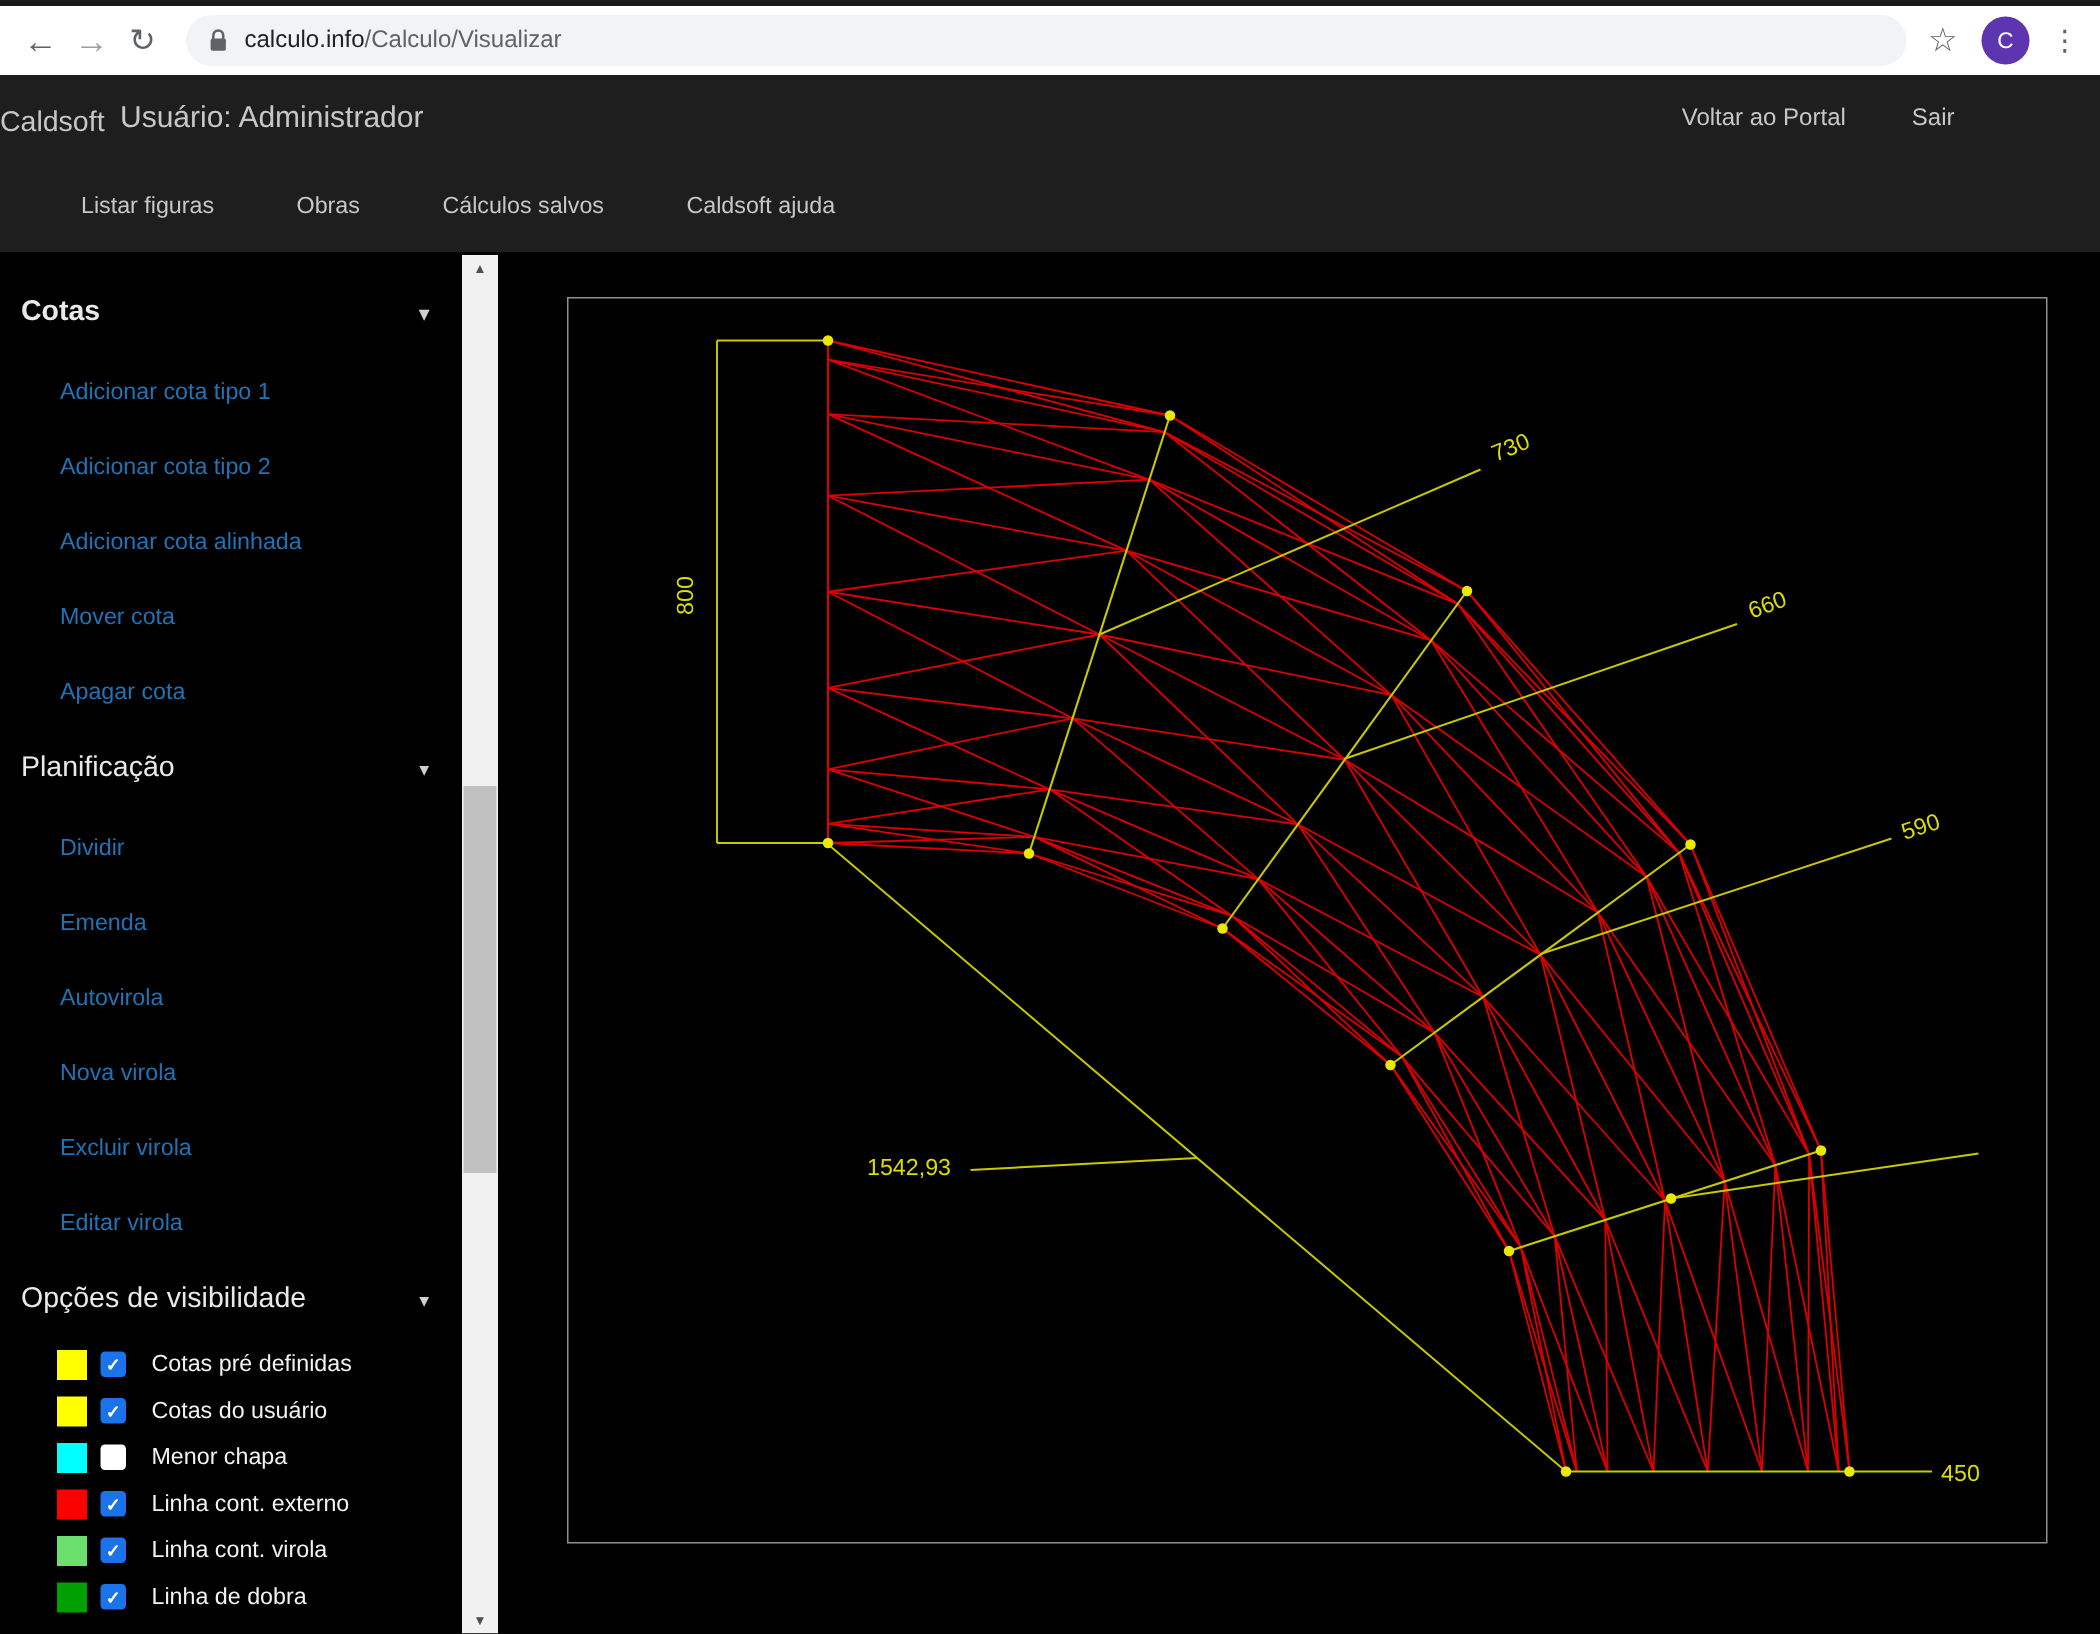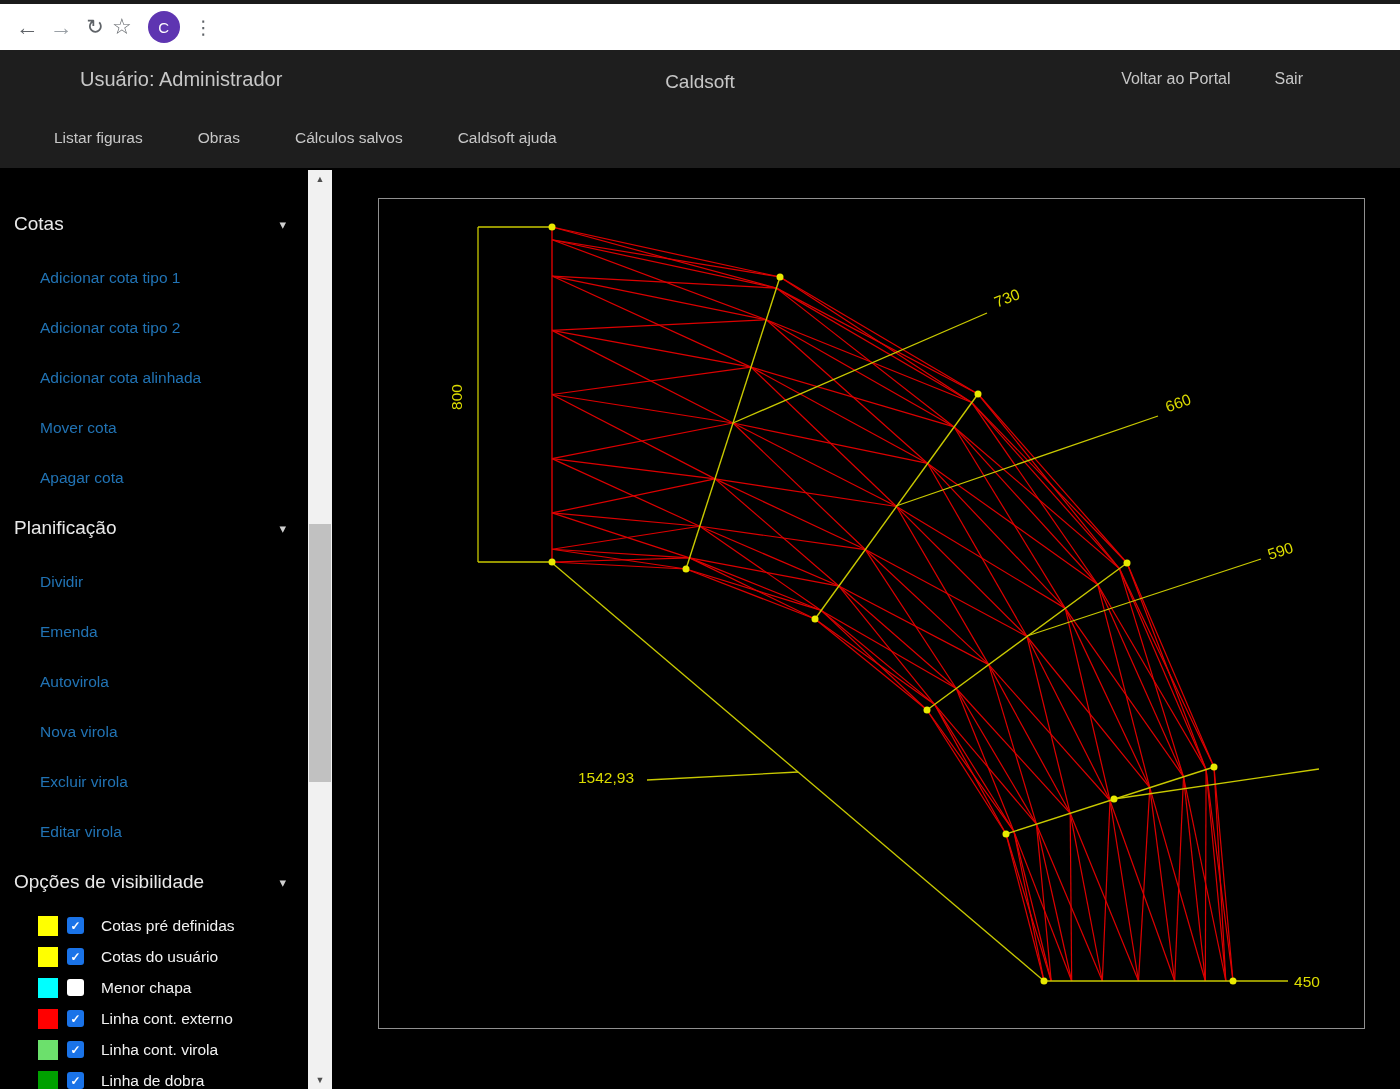--- a/index.html
+++ b/index.html
@@ -20,33 +20,33 @@
   .url .path { color:#5f6368; }
   .star { font-size:22px; color:#5f6368; margin-right:16px; cursor:pointer; }
   .avatar { width:32px; height:32px; border-radius:50%; background:#5e35b1; color:#fff;
             font-size:15px; display:flex; align-items:center; justify-content:center; margin-right:14px; cursor:pointer; }
   .kebab { font-size:19px; color:#5f6368; margin-right:14px; cursor:pointer; letter-spacing:0; }
 
   
   .app-header { height:118px; background:#1e1e1e; color:#c7c7c7; }
   .hrow1 { position:relative; height:58px; }
   .hrow1 .user { position:absolute; left:80px; top:50%; transform:translateY(-50%); font-size:20px; }
-  .hrow1 .title { position:absolute; left:0; right:0; text-align:center; top:56%; transform:translateY(-50%); font-size:19px; }
+  .hrow1 .title { position:absolute; left:0; right:0; text-align:left; top:56%; transform:translateY(-50%); font-size:19px; }
   .hrow1 .rlinks { position:absolute; right:97px; top:50%; transform:translateY(-50%); display:flex; gap:44px; }
   .hrow1 .rlinks span { font-size:16px; cursor:pointer; }
   .hrow2 { height:60px; display:flex; align-items:center; padding-left:54px; gap:55px; }
   .hrow2 span { font-size:15.5px; cursor:pointer; }
 
   
   .page { position:relative; height:921px; background:#000; }
 
   .sidebar { position:absolute; left:0; top:0; width:308px; height:100%; background:#000; overflow:hidden; }
   .side-title { display:flex; justify-content:space-between; align-items:center;
                 padding:0 22px 0 14px; height:24px; font-size:19px; color:#e9e9e9; margin-top:4px; }
-  .side-title:first-child { margin-top:44px; }
+  .side-title:first-child { margin-top:28px;font-weight:bold; }
   .side-title .caret { font-size:13px; color:#cfcfcf; }
   .side-links { margin-top:30px; }
   .side-link { display:block; margin:0 0 27px 40px; font-size:15.5px; line-height:23px;
                color:#2173b4; text-decoration:none; cursor:pointer; }
   .side-link.underline { }
   .vis-list { margin-top:16px; }
   .vis-row { display:flex; align-items:center; height:31px; }
   .swatch { width:20px; height:20px; margin-left:38px; flex:none; }
   .cbx { width:17px; height:17px; margin-left:9px; flex:none; border-radius:3px;
          display:flex; align-items:center; justify-content:center; cursor:pointer; }
@@ -67,20 +67,29 @@
 </style>
 </head>
 <body>
 
 <div>
   <div class="top-strip"></div>
   <div class="toolbar">
     <div class="nav-ico back">←</div>
     <div class="nav-ico fwd">→</div>
     <div class="nav-ico reload">↻</div>
+    <div class="omnibox">
+      <span class="lock">
+        <svg width="13" height="16" viewBox="0 0 13 16">
+          <path d="M3.2 7V4.6a3.3 3.3 0 0 1 6.6 0V7" stroke="#5f6368" stroke-width="1.7" fill="none"></path>
+          <rect x="1.4" y="6.6" width="10.2" height="8.2" rx="1.3" fill="#5f6368"></rect>
+        </svg>
+      </span>
+      <span class="url"><b style="font-weight:normal">calculo.info</b><span class="path">/Calculo/Visualizar</span></span>
+    </div>
     <div class="star">☆</div>
     <div class="avatar">C</div>
     <div class="kebab">⋮</div>
   </div>
 </div>
 
 <div class="app-header">
   <div class="hrow1">
     <span class="user">Usuário: Administrador</span>
     <span class="title">Caldsoft</span>

